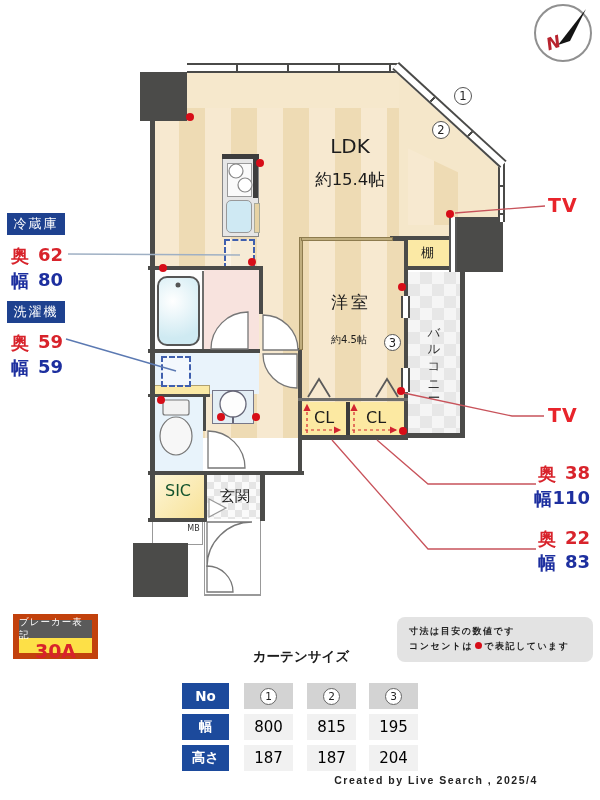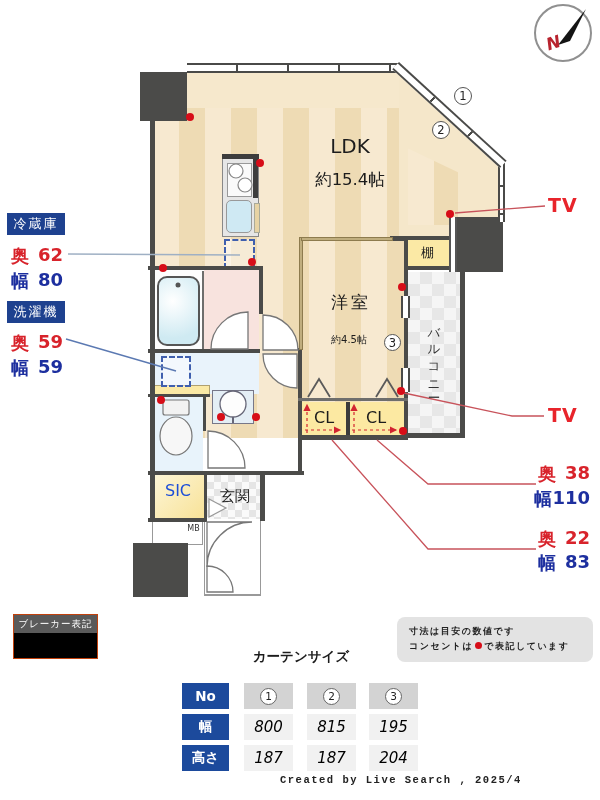--- a/index.html
+++ b/index.html
@@ -50,21 +50,21 @@
              font-size:11.5px; color:#222; }
   .tv { position:absolute; z-index:40; color:#e8242b; font-size:19px; font-weight:bold; letter-spacing:1px; }
   
   .note { position:absolute; left:397px; top:617px; width:196px; height:45px; z-index:40;
           background:#e3e3e3; border-radius:8px; padding:7px 10px 0 12px;
           font-size:9px; font-weight:bold; letter-spacing:1.5px; color:#222; line-height:1.7; }
   .note-dot { display:inline-block; width:7px; height:7px; border-radius:50%; background:#d70d18; margin:0 2px; }
   .tcell { position:absolute; z-index:40; display:flex; align-items:center; justify-content:center; height:26px; }
   .thead { background:#1c4a9c; color:#fff; font-size:13.5px; font-weight:bold; width:47px; }
   .tnum  { background:#d3d3d3; width:49px; }
-  .tval  { background:#f1f1f1; width:49px; font-size:15px; color:#000;font-style:italic; }
+  .tval  { background:#f1f1f1; width:49px; font-size:15px; color:#000; }
   .tcirc { width:17px; height:17px; border:1.3px solid #666; border-radius:50%; background:#fff;
            display:flex; align-items:center; justify-content:center; font-size:10.5px; color:#222; }
   svg.overlay { position:absolute; left:0; top:0; z-index:30; pointer-events:none; }
 </style>
 </head>
 <body>
 
 <div id="stage">
 
   <div class="a plain" style="left:153px;top:72px;width:247px;height:38px;z-index:1"></div>
@@ -199,21 +199,21 @@
   <div class="a" style="left:534px;top:4px;width:58px;height:58px;border:2px solid #909090;border-radius:50%;z-index:25"></div>
 
   <div class="txt ctr" style="left:314px;top:134px;width:72px;height:24px;font-size:20px">LDK</div>
   <div class="txt ctr" style="left:304px;top:170px;width:92px;height:20px;font-size:16.5px">約15.4帖</div>
   <div class="txt ctr" style="left:324px;top:292px;width:54px;height:20px;font-size:17px;letter-spacing:3px">洋室</div>
   <div class="txt ctr" style="left:316px;top:330px;width:66px;height:18px;font-size:10px">約4.5帖</div>
   <div class="txt ctr vtxt" style="left:424px;top:292px;width:20px;height:128px;font-size:12.5px;color:#333">バルコニー</div>
   <div class="txt ctr" style="left:406px;top:241px;width:43px;height:24px;font-size:13px">棚</div>
   <div class="txt ctr" style="left:302px;top:406px;width:44px;height:24px;font-size:16px">CL</div>
   <div class="txt ctr" style="left:352px;top:406px;width:48px;height:24px;font-size:16px">CL</div>
-  <div class="txt ctr" style="left:152px;top:475px;width:52px;height:32px;font-size:16px;color:#1d4ed8">SIC</div>
+  <div class="txt ctr" style="left:152px;top:475px;width:52px;height:32px;font-size:16px;color:#14532d">SIC</div>
   <div class="txt ctr" style="left:210px;top:475px;width:50px;height:43px;font-size:15px">玄関</div>
   <div class="txt ctr" style="left:168px;top:523px;width:51px;height:12px;font-size:8px;color:#333">MB</div>
 
   <div class="circnum" style="left:454px;top:87px;width:18px;height:18px">1</div>
   <div class="circnum" style="left:432px;top:121px;width:18px;height:18px">2</div>
   <div class="circnum" style="left:384px;top:334px;width:17px;height:17px">3</div>
 
   <div class="navy-tag" style="left:7px;top:213px;width:58px;height:22px">冷蔵庫</div>
   <div class="dim dim-red" style="left:11px;top:244px;width:52px">
       <span>奥</span>
@@ -246,22 +246,23 @@
     </div>
   <div class="dim dim-red" style="left:538px;top:527px;width:52px">
       <span>奥</span>
       <span>22</span>
     </div>
   <div class="dim dim-blue" style="left:538px;top:551px;width:52px">
       <span>幅</span>
       <span>83</span>
     </div>
 
-  <div class="a" style="left:13px;top:614px;width:85px;height:45px;z-index:40;border:1px solid #c2410c;background:#000000">
+  <div class="a" style="left:13px;top:614px;width:85px;height:45px;z-index:40;border:6px solid #c2410c;background:#fde047">
     <div style="height:18px;background:#5a5a5a;color:#fff;font-size:9.5px;letter-spacing:1px;display:flex;align-items:center;justify-content:center">ブレーカー表記</div>
+    <div style="height:26px;display:flex;align-items:center;justify-content:center;color:#d8232b;font-size:19px;font-weight:bold">30A</div>
   </div>
 
   <div class="note">
     <div>寸法は目安の数値です</div>
     <div><span>コンセントは</span><span class="note-dot"></span><span>で表記しています</span></div>
   </div>
 
   <div class="txt ctr" style="left:231px;top:647px;width:140px;height:18px;font-size:13.5px;font-weight:600">カーテンサイズ</div>
 
   <div class="tcell thead" style="left:182px;top:683px">No</div>
@@ -278,15 +279,15 @@
   <div class="tcell thead" style="left:182px;top:714px">幅</div>
   <div class="tcell tval" style="left:244px;top:714px">800</div>
   <div class="tcell tval" style="left:307px;top:714px">815</div>
   <div class="tcell tval" style="left:369px;top:714px">195</div>
 
   <div class="tcell thead" style="left:182px;top:745px">高さ</div>
   <div class="tcell tval" style="left:244px;top:745px">187</div>
   <div class="tcell tval" style="left:307px;top:745px">187</div>
   <div class="tcell tval" style="left:369px;top:745px">204</div>
 
-  <div class="txt" style="left:280px;top:775px;width:312px;text-align:left;font-family:Liberation Mono, monospace;font-size:10.5px;font-weight:bold;letter-spacing:1.5px;color:#222">Created by Live Search , 2025/4</div>
+  <div class="txt" style="left:280px;top:775px;width:312px;text-align:center;font-family:Liberation Sans, sans-serif;font-size:10.5px;font-weight:bold;letter-spacing:1.5px;color:#222">Created by Live Search , 2025/4</div>
 
 </div>
 
 </body></html>

